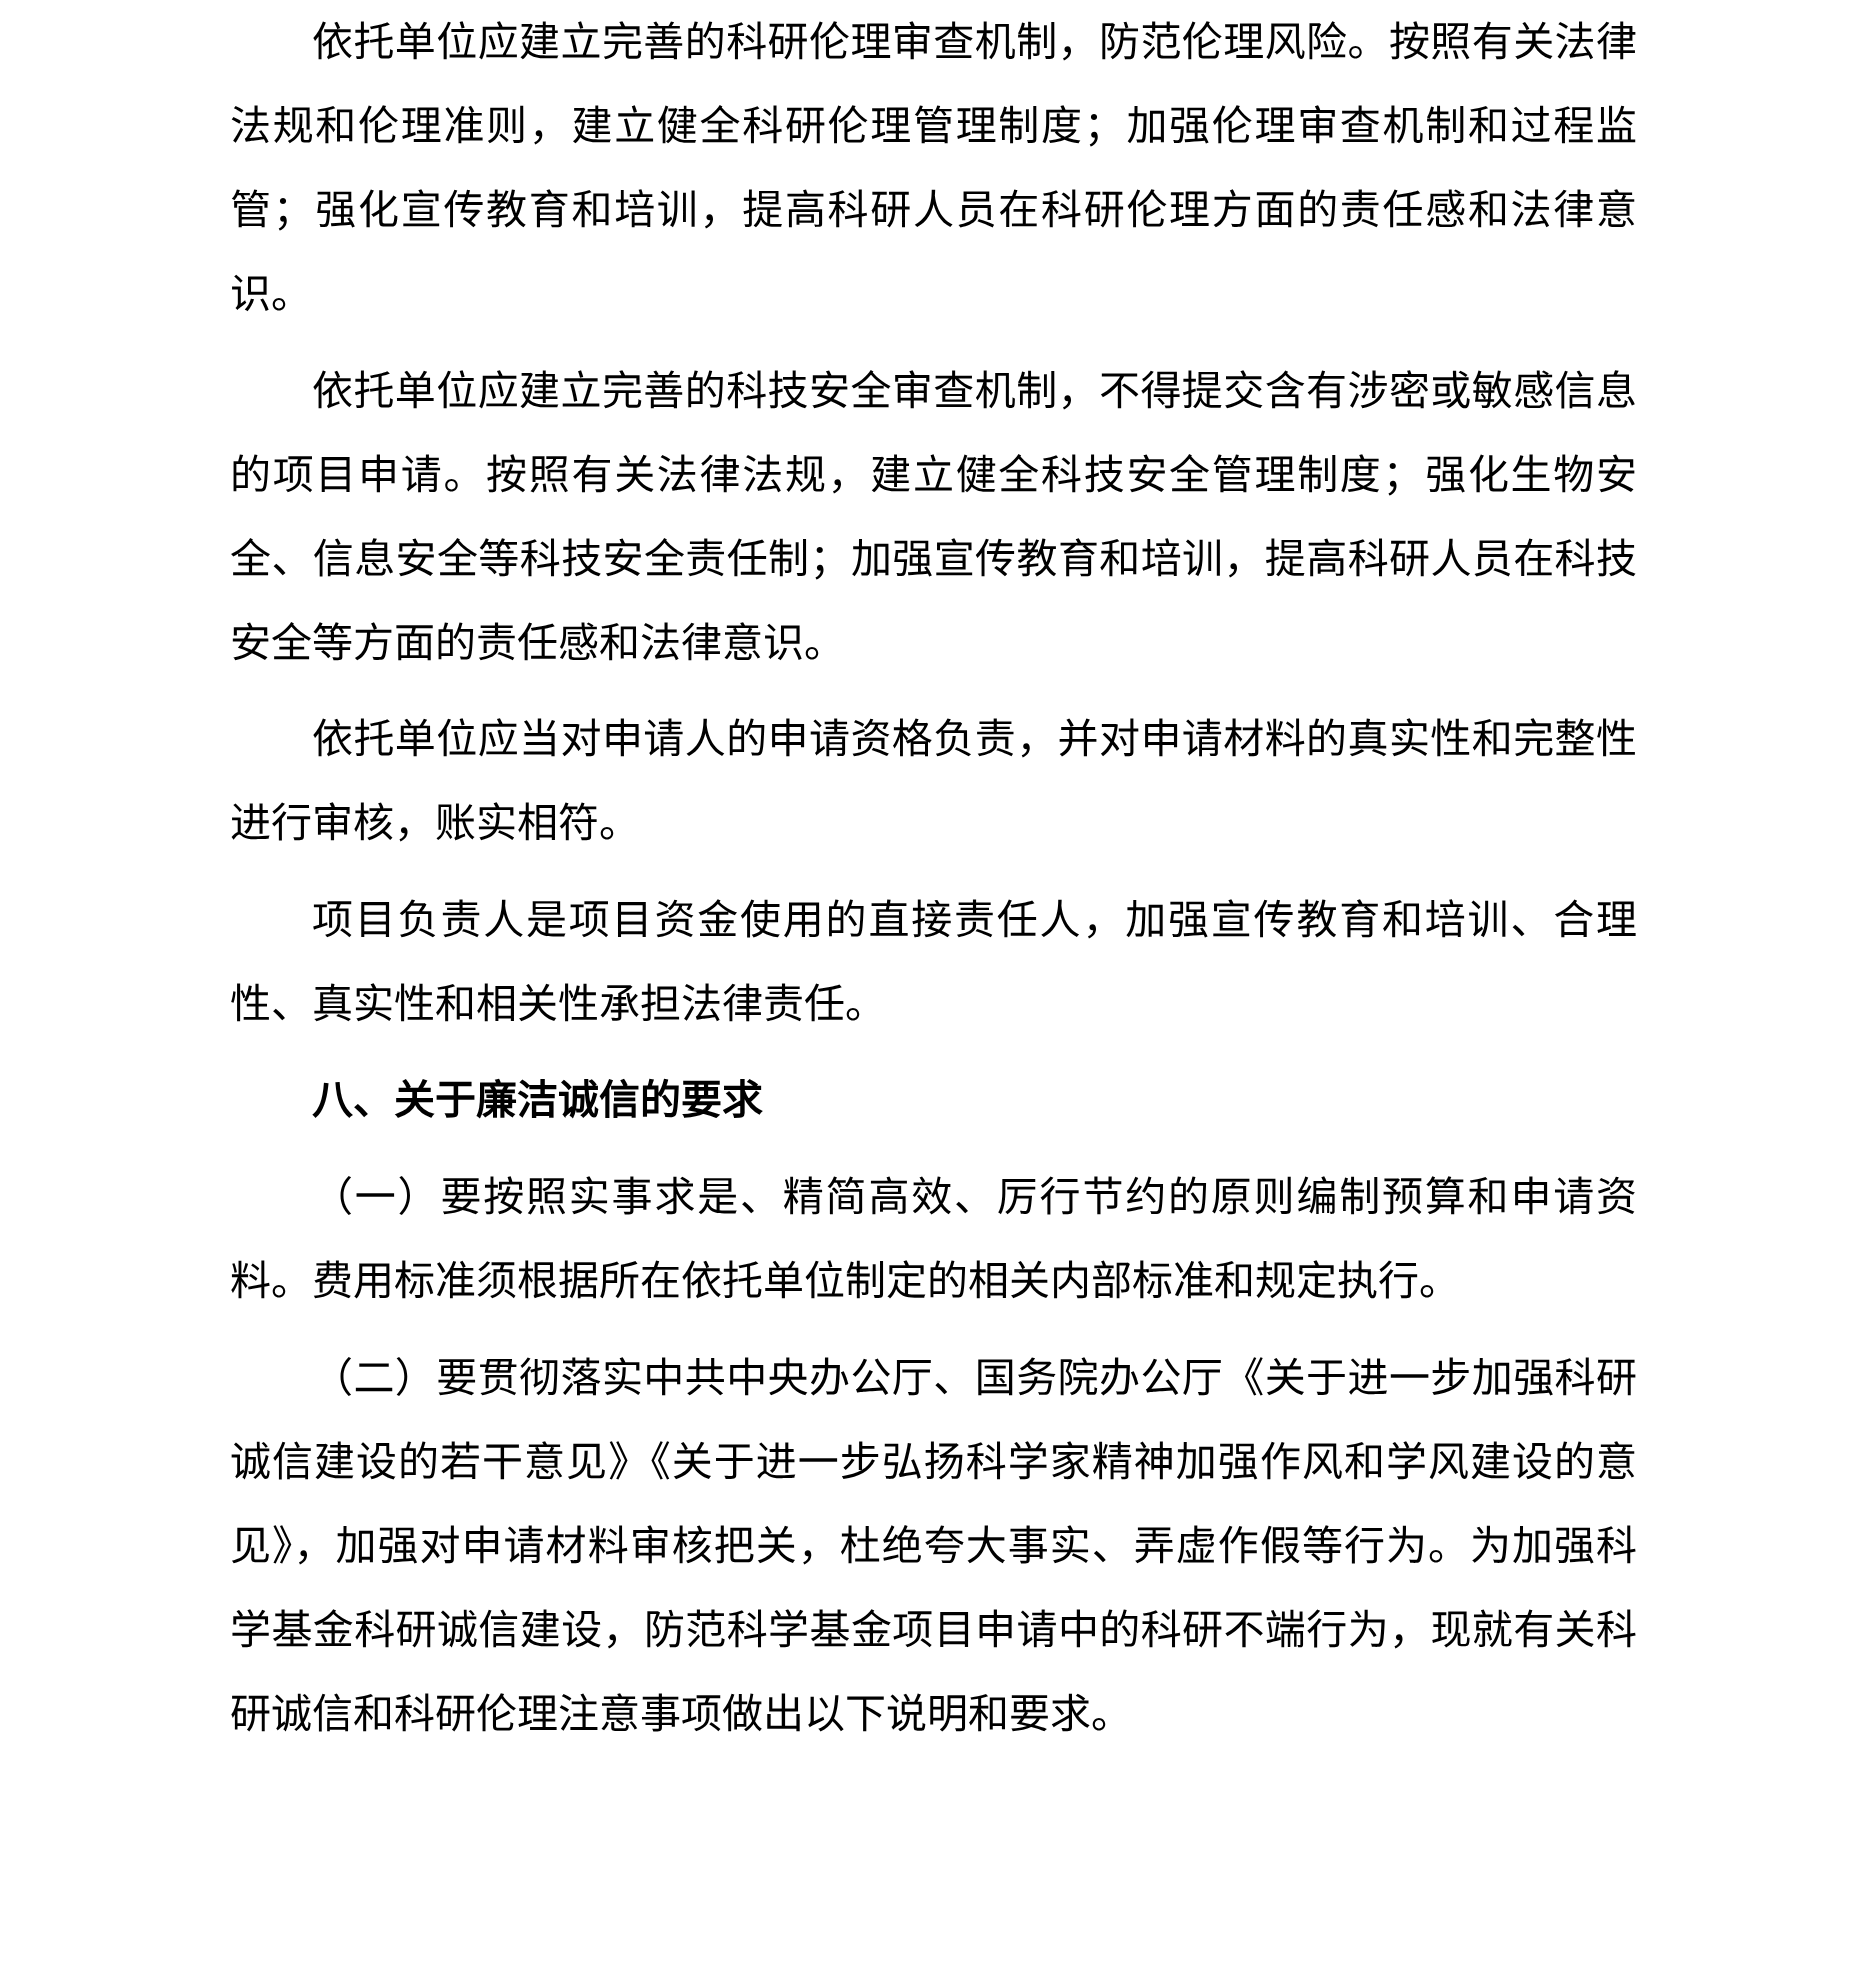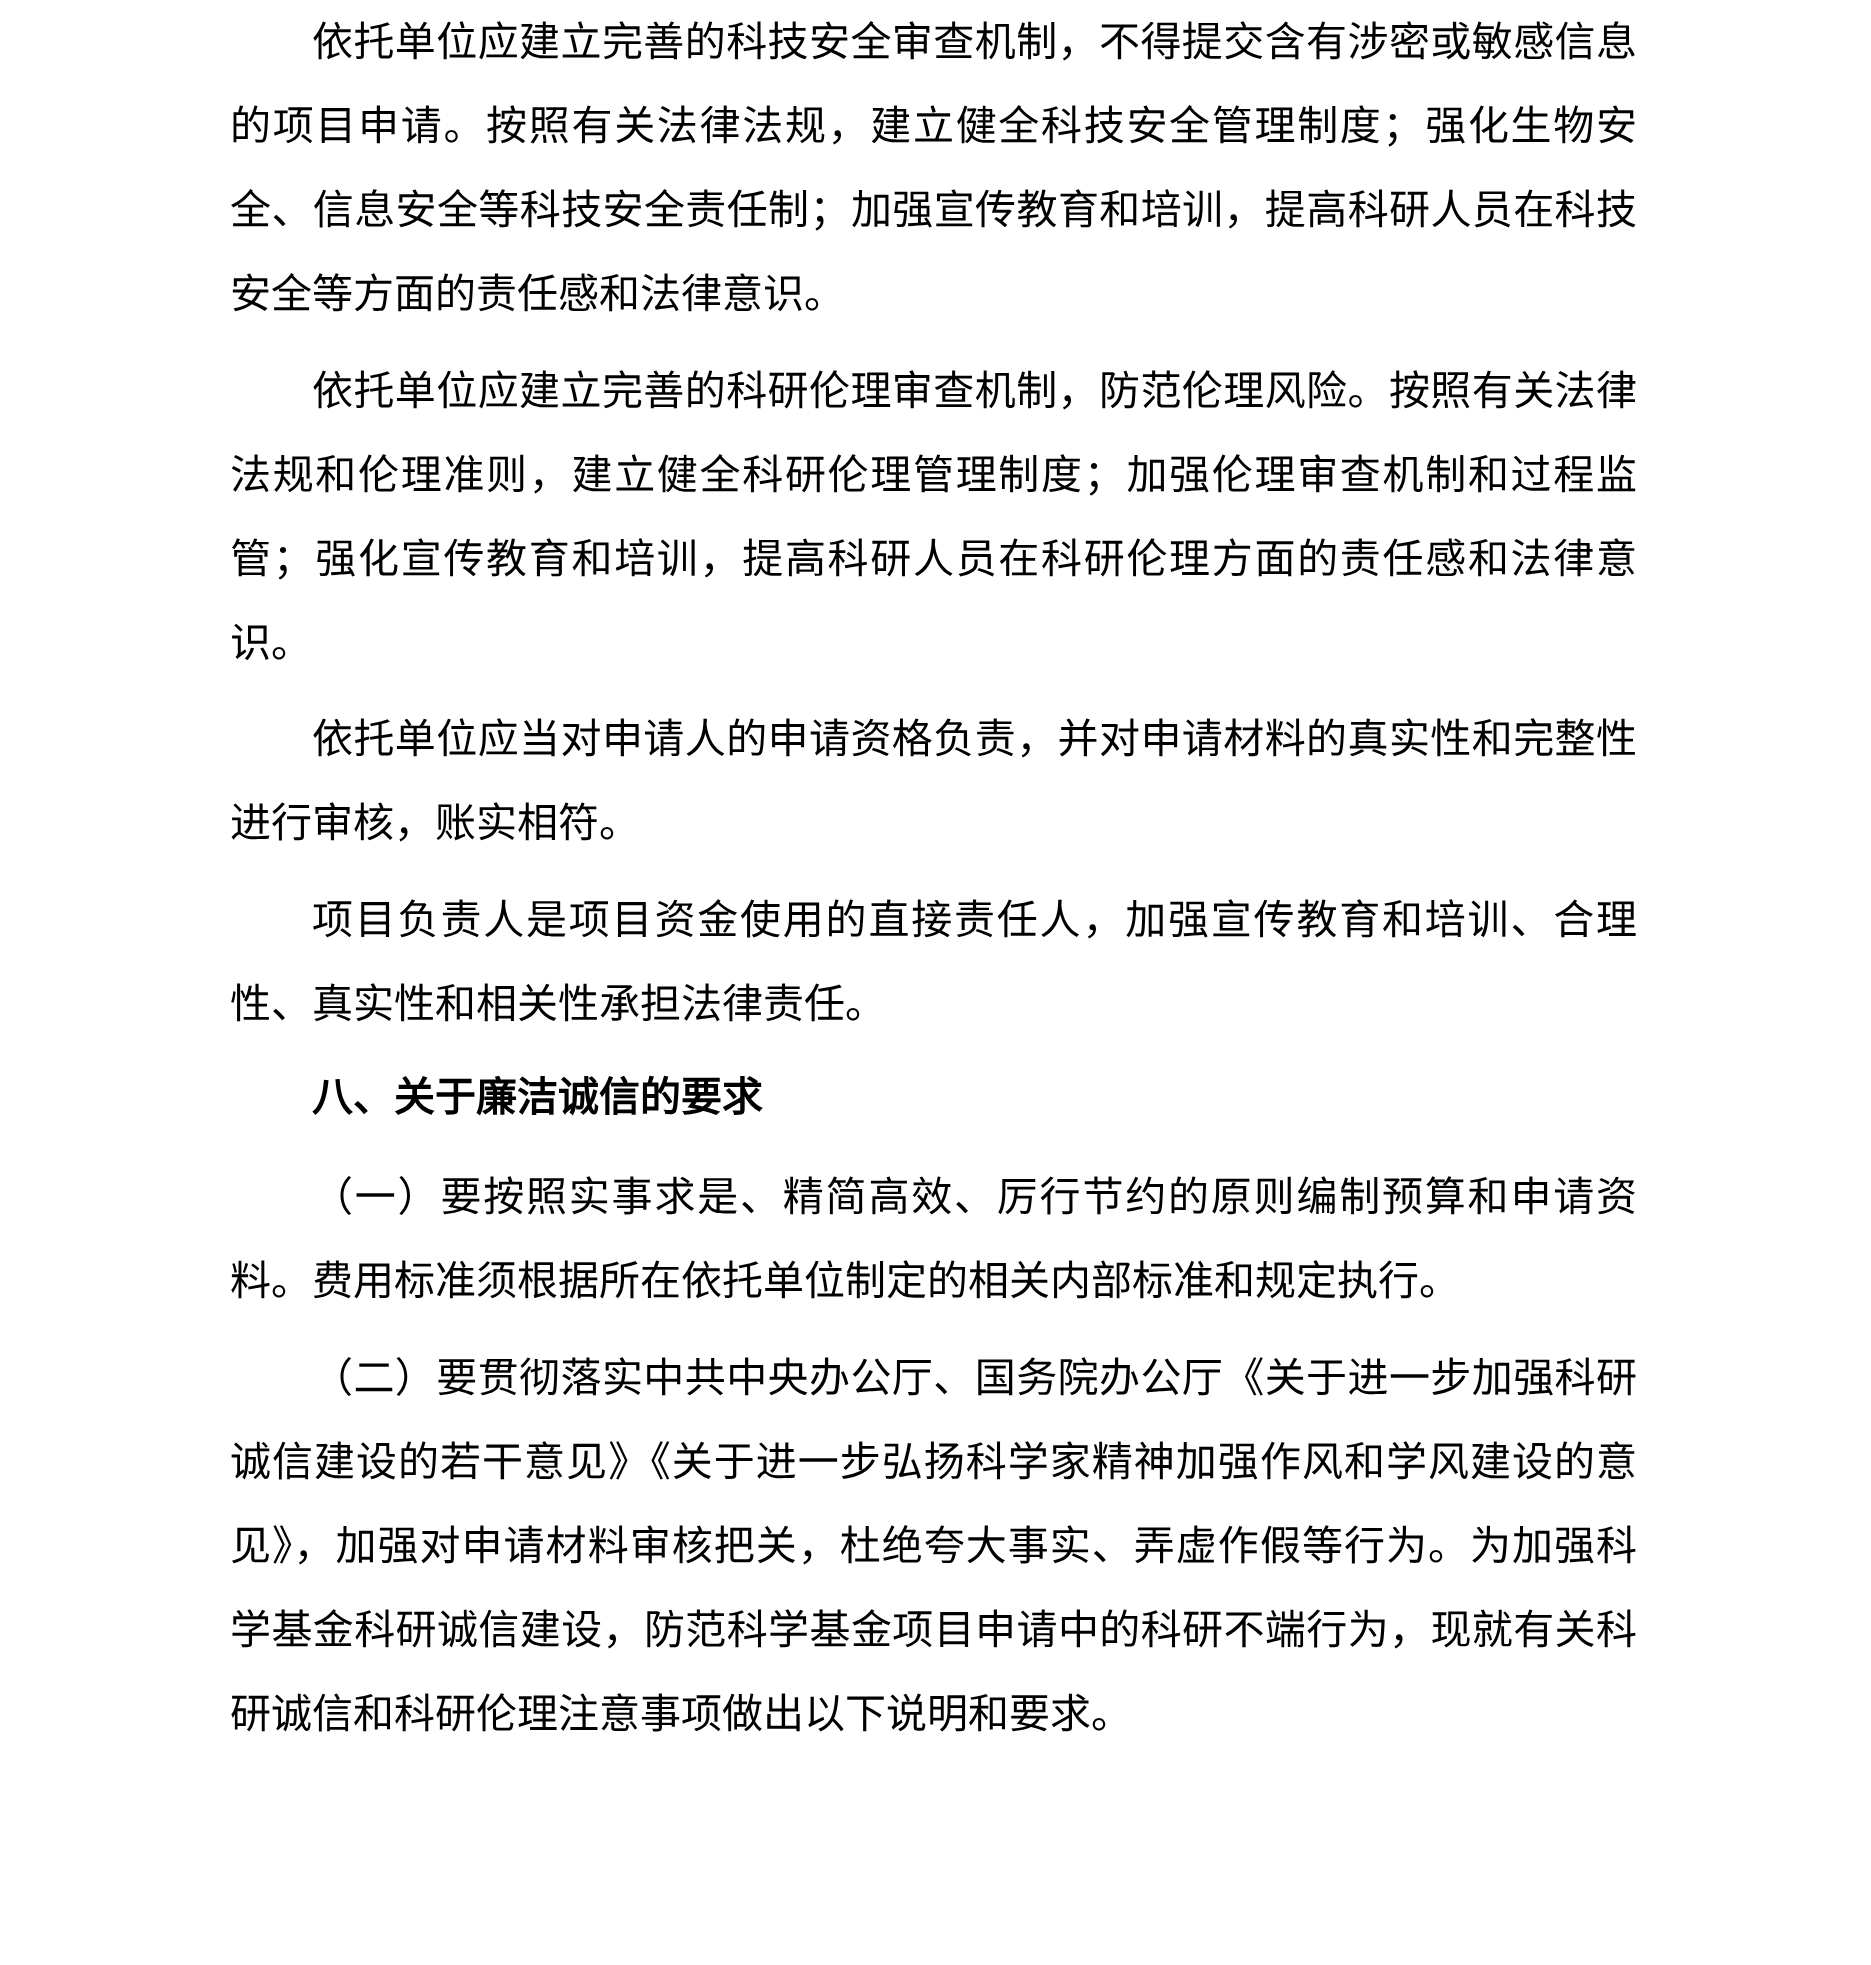--- a/index.html
+++ b/index.html
@@ -28,31 +28,31 @@
     line-break: strict;
     color: #000000;
   }
   .para {
     margin: 0 0 12.6px 0;
     text-indent: 2em;
   }
   .heading {
     margin: 0 0 12.6px 0;
     text-indent: 2em;
-    font-family: Liberation Mono, monospace;
+    font-family: Liberation Sans, sans-serif;
     font-weight: bold;
   }
 </style>
 </head>
 <body>
 
 <div class="page">
   <div class="content">
+    <p class="para">依托单位应建立完善的科研伦理审查机制，防范伦理风险。按照有关法律法规和伦理准则，建立健全科研伦理管理制度；加强伦理审查机制和过程监管；强化宣传教育和培训，提高科研人员在科研伦理方面的责任感和法律意识。</p>
     <p class="para">依托单位应建立完善的科技安全审查机制，不得提交含有涉密或敏感信息的项目申请。按照有关法律法规，建立健全科技安全管理制度；强化生物安全、信息安全等科技安全责任制；加强宣传教育和培训，提高科研人员在科技安全等方面的责任感和法律意识。</p>
-    <p class="para">依托单位应建立完善的科研伦理审查机制，防范伦理风险。按照有关法律法规和伦理准则，建立健全科研伦理管理制度；加强伦理审查机制和过程监管；强化宣传教育和培训，提高科研人员在科研伦理方面的责任感和法律意识。</p>
     <p class="para">依托单位应当对申请人的申请资格负责，并对申请材料的真实性和完整性进行审核，账实相符。</p>
     <p class="para">项目负责人是项目资金使用的直接责任人，加强宣传教育和培训、合理性、真实性和相关性承担法律责任。</p>
     <p class="heading">八、关于廉洁诚信的要求</p>
     <p class="para">（一）要按照实事求是、精简高效、厉行节约的原则编制预算和申请资料。费用标准须根据所在依托单位制定的相关内部标准和规定执行。</p>
     <p class="para">（二）要贯彻落实中共中央办公厅、国务院办公厅《关于进一步加强科研诚信建设的若干意见》《关于进一步弘扬科学家精神加强作风和学风建设的意见》，加强对申请材料审核把关，杜绝夸大事实、弄虚作假等行为。为加强科学基金科研诚信建设，防范科学基金项目申请中的科研不端行为，现就有关科研诚信和科研伦理注意事项做出以下说明和要求。</p>
 
   </div>
 
 </div>
 

